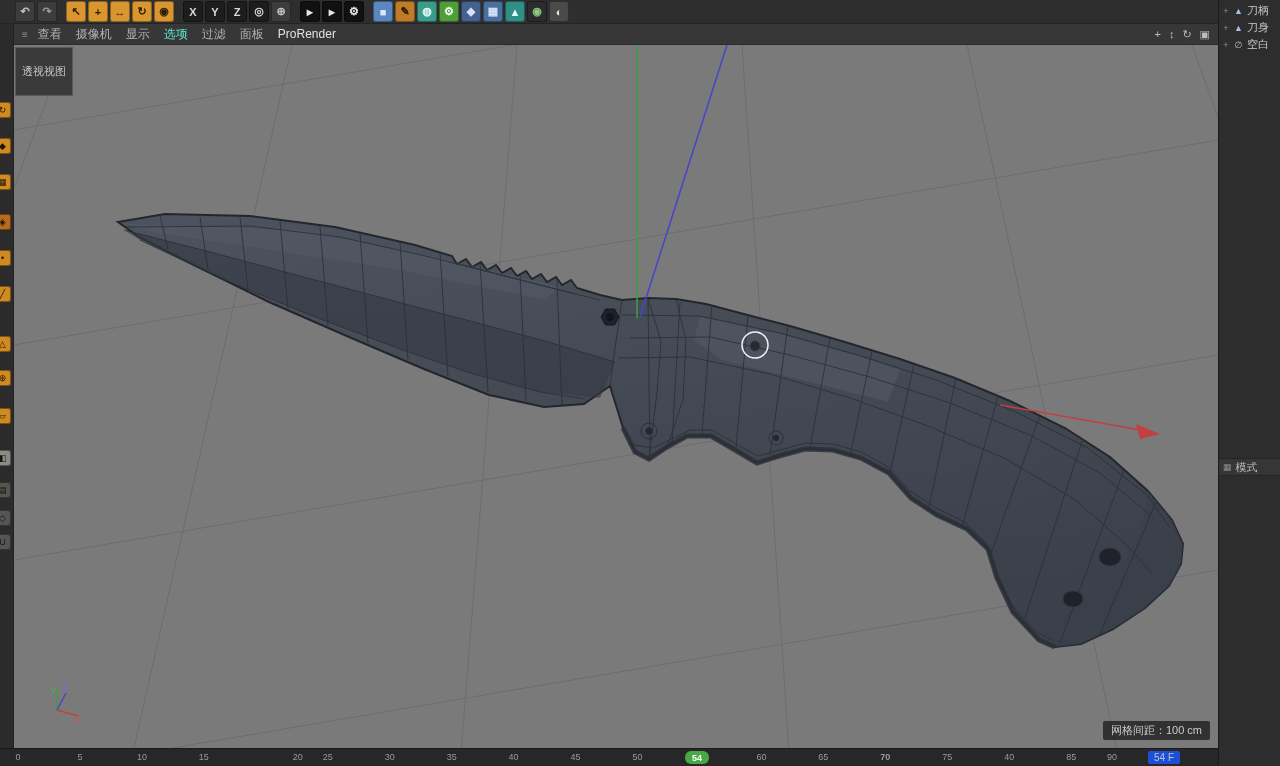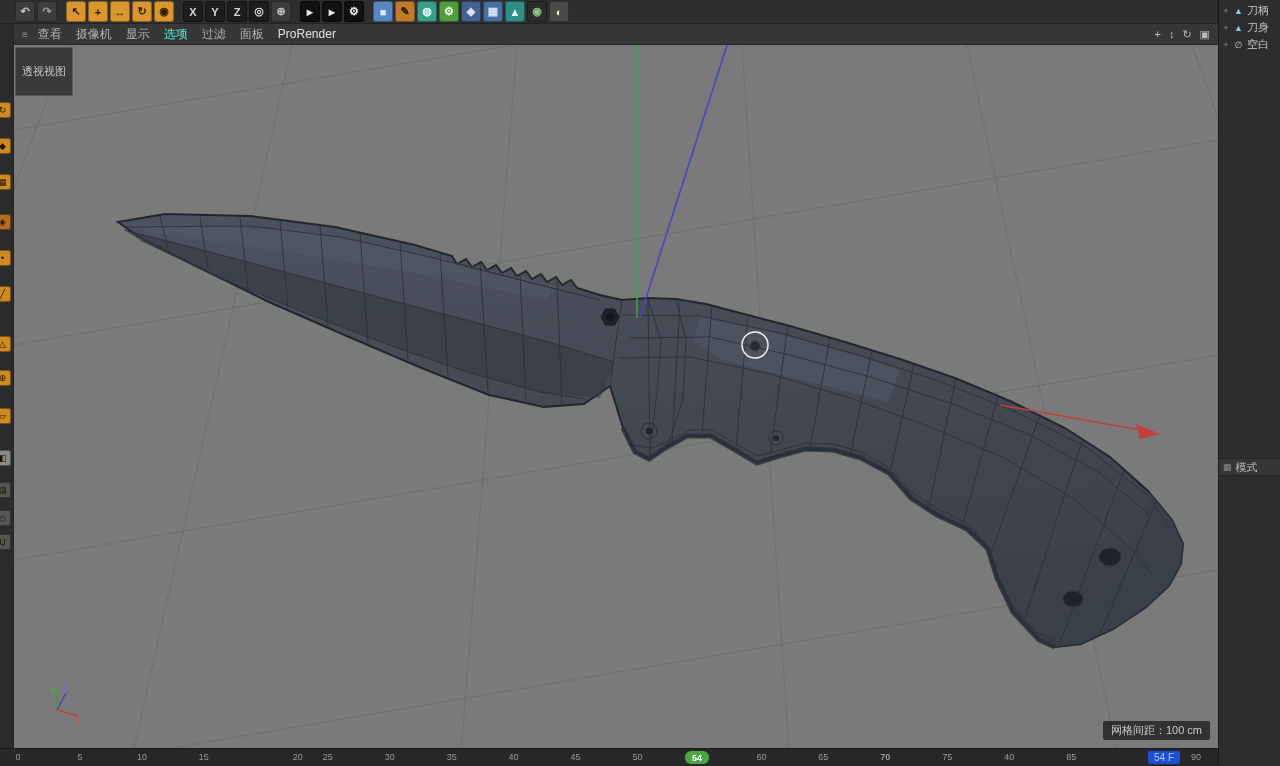--- a/index.html
+++ b/index.html
@@ -238,15 +238,15 @@
     <span class="tick" style="left: 513.6px;">40</span>
     <span class="tick" style="left: 575.55px;">45</span>
     <span class="tick" style="left: 637.5px;">50</span>
     <span class="tick" style="left: 699.45px;">55</span>
     <span class="tick" style="left: 761.4px;">60</span>
     <span class="tick" style="left: 823.35px;">65</span>
     <span class="tick" style="left: 885.3px; font-weight: bold;">70</span>
     <span class="tick" style="left: 947.25px;">75</span>
     <span class="tick" style="left: 1009.2px;">40</span>
     <span class="tick" style="left: 1071.15px;">85</span>
-    <span class="tick" style="left: 1196px;">90</span>
+    <span class="tick" style="left: 1112px;">90</span>
     <div id="tl-marker" style="left: 685.06px; background: rgb(73, 168, 68);">54</div>
   </div>
 
 </body></html>

